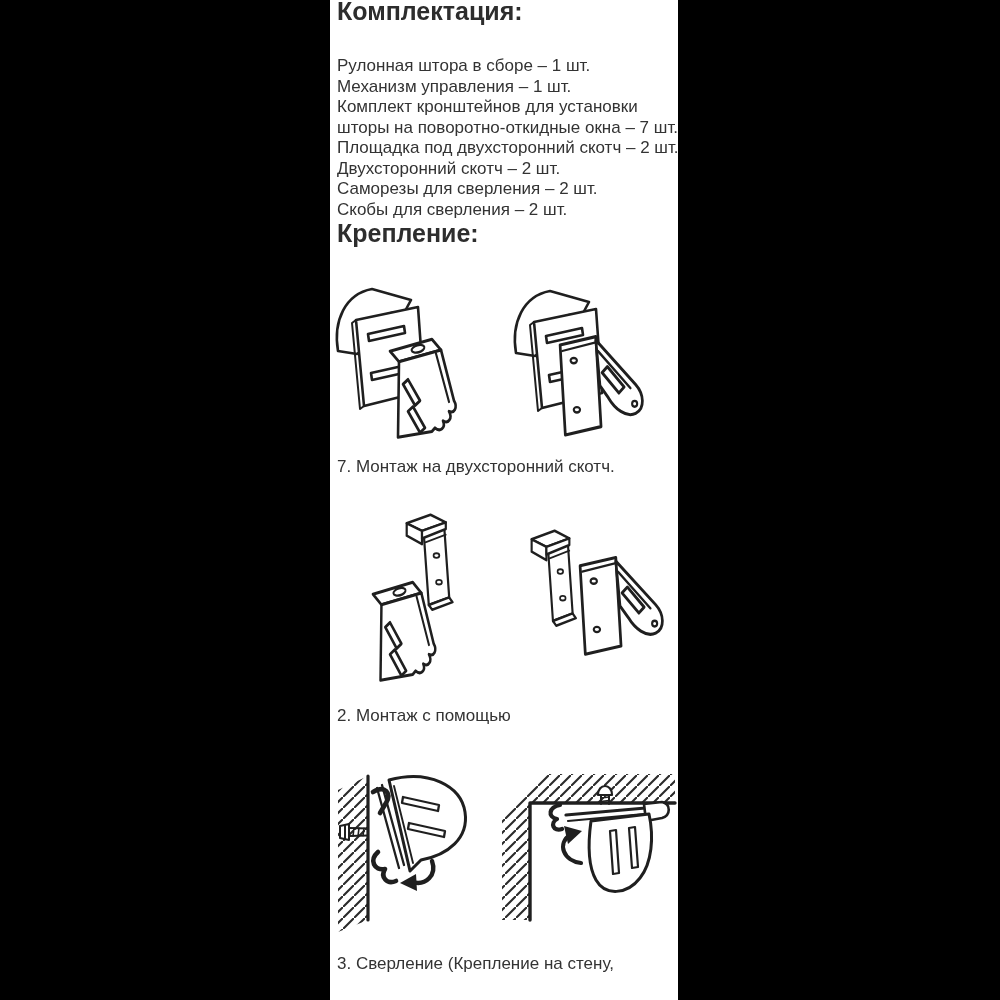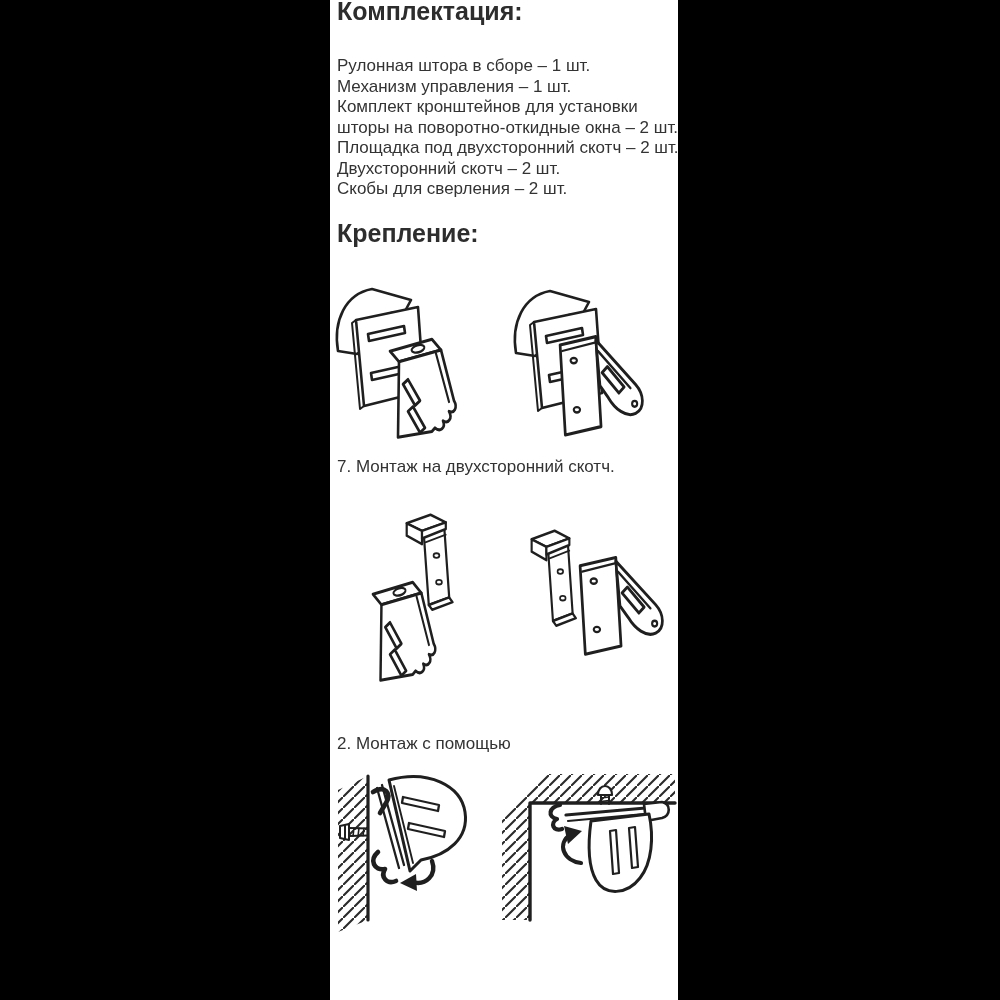--- a/index.html
+++ b/index.html
@@ -8,21 +8,21 @@
   .paper{position:absolute;left:330px;top:0;width:348px;height:1000px;background:#ffffff;
          color:#333333;overflow:hidden;}
   .heading{position:absolute;left:7px;font-size:25px;font-weight:700;color:#2d2d2d;
            line-height:21px;white-space:nowrap;}
   #pkg-heading{top:1px;}
   #mount-heading{top:223px;}
   .txt-block{position:absolute;left:7px;font-size:17px;line-height:20.5px;color:#333333;}
   .txt-block div{white-space:nowrap;}
   #pkg-list{top:21px;margin-top:35px;}
   #caption-1{top:457px;}
-  #caption-2{top:734px;}
+  #caption-2{top:706px;}
   #caption-3{top:954px;}
   svg.illus{position:absolute;overflow:visible;}
   #illus-1l{left:2px;top:283px;}
   #illus-1r{left:176px;top:283px;}
   #illus-2l{left:15px;top:508px;}
   #illus-2r{left:192px;top:522px;}
   #illus-3l{left:2px;top:764px;}
   #illus-3r{left:164px;top:764px;}
   .defs-holder{position:absolute;width:0;height:0;}
 </style>
@@ -78,23 +78,24 @@
 
 <div class="page">
   <div class="paper">
 
     <div class="heading" id="pkg-heading">Комплектация:</div>
 
     <div class="txt-block" id="pkg-list">
       <div>Рулонная штора в сборе – 1 шт.</div>
       <div>Механизм управления – 1 шт.</div>
       <div>Комплект кронштейнов для установки</div>
-      <div>шторы на поворотно-откидные окна – 2 шт.</div>
+      <div>шторы на поворотно-откидные окна – 7 шт.</div>
       <div>Площадка под двухсторонний скотч – 2 шт.</div>
       <div>Двухсторонний скотч – 2 шт.</div>
+      <div>Саморезы для сверления – 2 шт.</div>
       <div>Скобы для сверления – 2 шт.</div>
     </div>
 
     <div class="heading" id="mount-heading">Крепление:</div>
 
     <svg class="illus" id="illus-1l" width="140" height="161" viewBox="0 0 140 161" role="img">
       <use href="#g-tape-plate" transform="translate(-2,0)"></use>
       <use href="#g-gusset" transform="translate(56,54) scale(1,1.18)"></use>
     </svg>
     <svg class="illus" id="illus-1r" width="140" height="161" viewBox="0 0 140 161" role="img">
@@ -163,16 +164,17 @@
           <path d="M135,64 L141,63 L144,103 L138,104 Z" stroke-width="2.2"></path>
         </g>
         <g>
           <path d="M87,99 C70,97 62,80 77,70" fill="none" stroke-width="4.2"></path>
           <polygon points="70,62 88,67 74,80" fill="#1f1f1f" stroke="none"></polygon>
         </g>
       </g>
     </svg>
 
     <div class="txt-block" id="caption-3">
+      <div>3. Сверление (Крепление на стену,</div>
     </div>
 
   </div>
 </div>
 
 </body></html>

